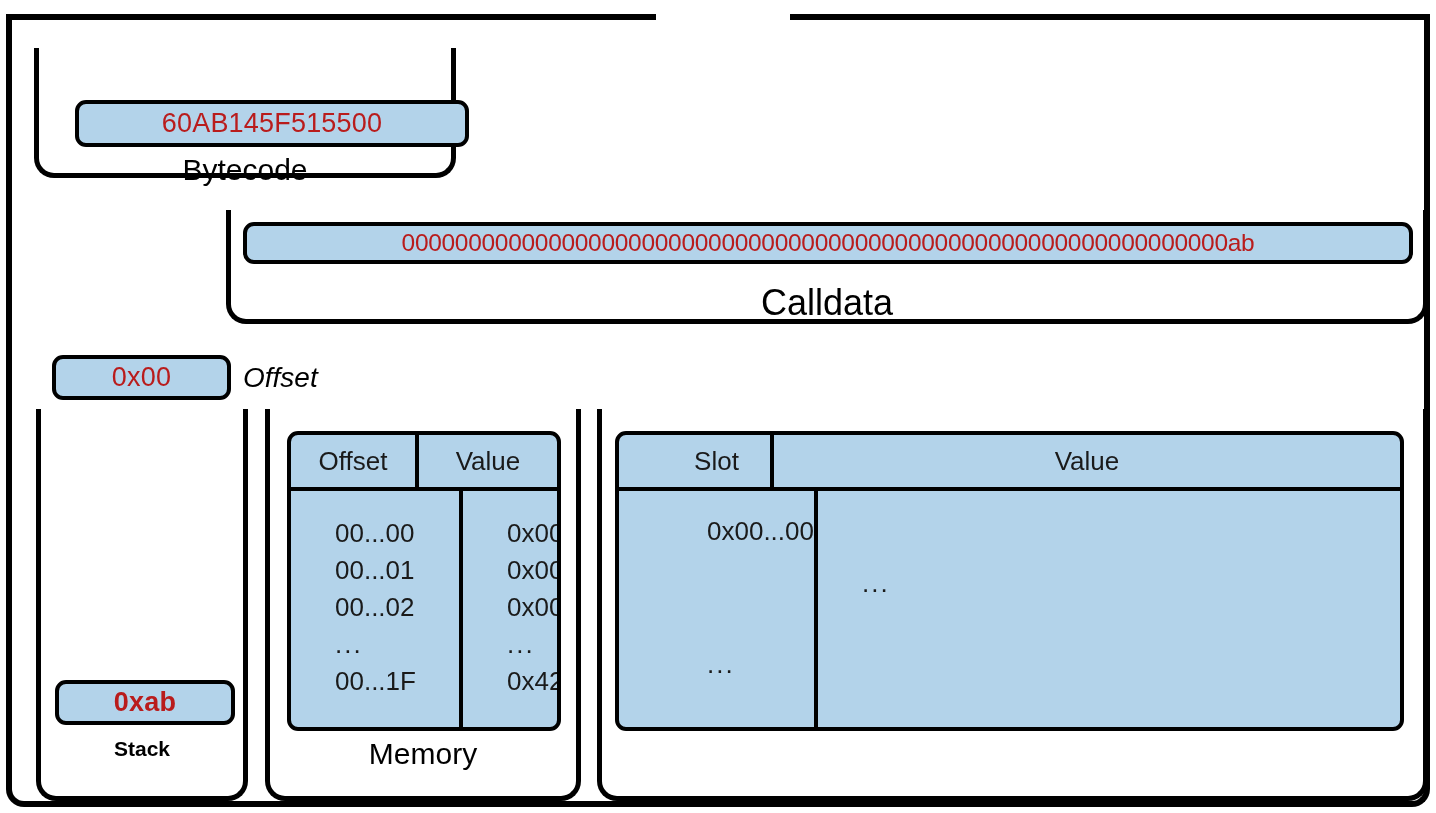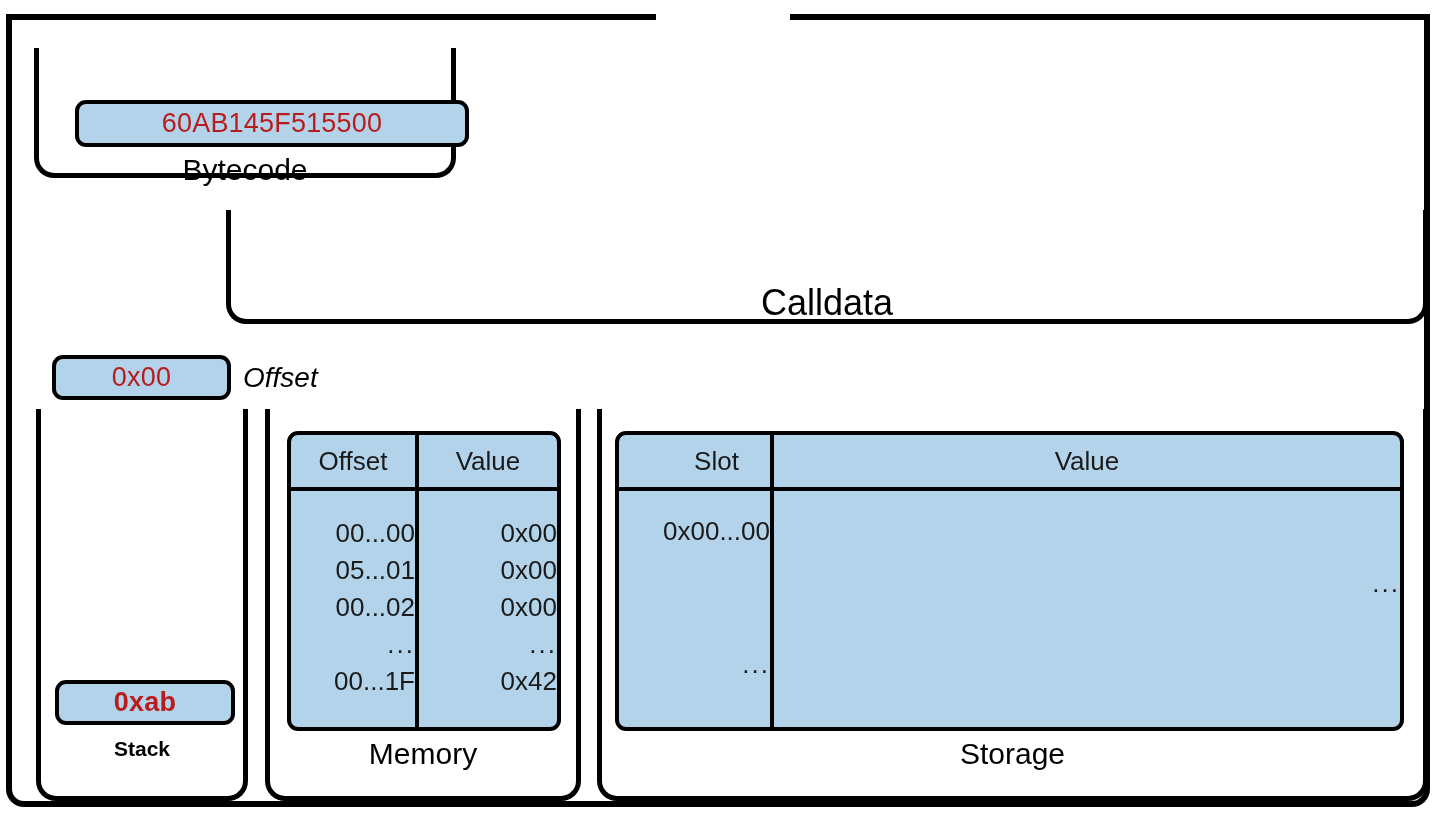--- a/index.html
+++ b/index.html
@@ -166,26 +166,27 @@
   
   #memory-table .th.c1, #memory-table .tdcol.c1 { flex: 0 0 124px; }
   #memory-table .th.c2, #memory-table .tdcol.c2 { flex: 1 1 auto; }
   
   #storage-table .th.c1, #storage-table .tdcol.c1 { flex: 0 0 151px; padding-left: 44px; }
   #storage-table .th.c2, #storage-table .tdcol.c2 { flex: 1 1 auto; }
 
   .tdcol {
     display: flex;
     flex-direction: column;
-    align-items: flex-end;
+    align-items: flex-start;
     justify-content: flex-start;
     padding-top: 24px;
     font-size: 26px;
     color: #1a1a1a;
     line-height: 1.42;
+    margin-left: 44px;
   }
   .cell { text-align: center; }
   .cell.dots { letter-spacing: 2px; }
 
   
   #storage-table .tdcol.c1 { padding-top: 22px; }
   #storage-table .tdcol.c2 { padding-top: 22px; }
   #storage-table .cell.val {
     max-width: 580px;
     word-break: break-all;
@@ -203,20 +204,21 @@
   <div id="evm-top-l"></div>
   <div id="evm-top-r"></div>
   <div id="evm-frame" class="frame">
 
     <div id="bytecode-frame" class="frame">
       <div id="bytecode-chip" class="chip">60AB145F515500</div>
       <div id="bytecode-title" class="frame-title">Bytecode</div>
     </div>
 
     <div id="calldata-frame" class="frame">
+      <div id="calldata-chip" class="chip">00000000000000000000000000000000000000000000000000000000000000ab</div>
       <div id="calldata-title" class="frame-title">Calldata</div>
     </div>
 
     <div id="offset-chip" class="chip">0x00</div>
     <div id="offset-label">Offset</div>
 
     <div id="stack-frame" class="frame">
       <div id="stack-chip" class="chip">0xab</div>
       <div id="stack-title" class="frame-title">Stack</div>
     </div>
@@ -224,21 +226,21 @@
     <div id="memory-frame" class="frame">
       <div id="memory-table" class="data-table">
         <div class="thead">
           <div class="th c1">Offset</div>
           <div class="col-div-h"></div>
           <div class="th c2">Value</div>
         </div>
         <div class="tbody">
           <div class="tdcol c1">
             <div class="cell">00...00</div>
-            <div class="cell">05...01</div>
+            <div class="cell">00...01</div>
             <div class="cell">00...02</div>
             <div class="cell dots">...</div>
             <div class="cell">00...1F</div>
           </div>
           <div class="col-div-b"></div>
           <div class="tdcol c2">
             <div class="cell">0x00</div>
             <div class="cell">0x00</div>
             <div class="cell">0x00</div>
             <div class="cell dots">...</div>
@@ -262,17 +264,16 @@
             <div class="spacer2"></div>
             <div class="cell dots">...</div>
           </div>
           <div class="col-div-b"></div>
           <div class="tdcol c2">
             <div class="spacer"></div>
             <div class="cell dots">...</div>
           </div>
         </div>
       </div>
-      <div id="storage-title" class="frame-title">Storage</div>
     </div>
 
   </div>
 </div>
 
 </body></html>

